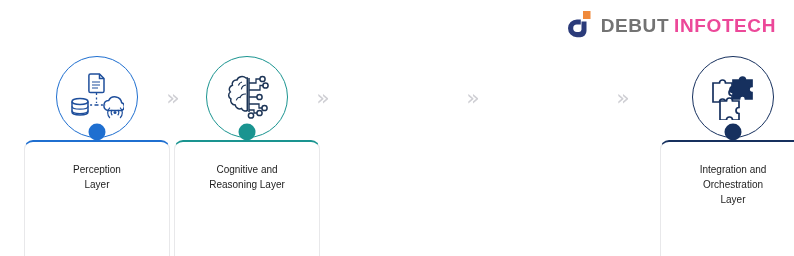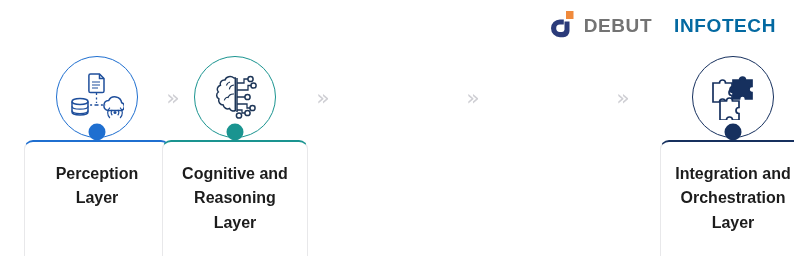--- a/index.html
+++ b/index.html
@@ -33,21 +33,21 @@
     display: block;
   }
   .brand-text {
     font-size: 19px;
     font-weight: bold;
     letter-spacing: 0.6px;
     line-height: 1;
     white-space: nowrap;
   }
   .brand-debut { color: #737373; }
-  .brand-infotech { color: #0369a1; margin-left: 22px; }
+  .brand-infotech { color: #ec4899; margin-left: 5px; }
 
   
   .rail {
     position: absolute;
     left: 0;
     top: 0;
     width: 794px;
     height: 256px;
   }
   .stage {
@@ -94,25 +94,24 @@
     background: #fff;
     box-sizing: border-box;
     z-index: 2;
   }
   .card-label {
     position: absolute;
     top: 20px;
     left: 8px;
     right: 8px;
     text-align: center;
-    font-size: 16px;
+    font-size: 10px;
     line-height: 1.52;
     color: #1c1c1c;
     white-space: pre-line;
-    font-weight: bold;
   }
 
   
   .chevron {
     position: absolute;
     top: 88px;
     width: 26px;
     text-align: center;
     font-size: 22px;
     line-height: 20px;
@@ -160,21 +159,21 @@
         </svg>
       </span>
     </div>
     <div class="node-dot" style="background:#1f6fd0;"></div>
     <div class="card" style="border-top-color:#1f6fd0;">
       <div class="card-label">Perception
 Layer</div>
     </div>
   </div>
 
-  <div class="stage" style="left:162px;width:146px;">
+  <div class="stage" style="left:174px;width:146px;">
     <div class="circle" style="border-color:#1a9490;">
       <span>
         <svg width="50" height="46" viewBox="0 0 50 46" fill="none" stroke="#1d3557" stroke-width="1.5">
 
           <path d="M24 4 c-3 -2.6 -8 -1.6 -9 2 c-3.3 -0.4 -5.6 2.4 -4.6 5.2 c-3 0.9 -4.2 4.6 -2.1 6.8 c-2.4 1.8 -2.1 5.6 0.6 6.9 c-1 3 1.2 6 4.3 6 c0.4 3 3.6 4.8 6.4 3.6 c1 2.3 3.6 3.2 5.7 2 V4 z"></path>
           <path d="M24 11 c-2.6 0.4 -4.4 2 -4.6 4.4 M24 20 c-3.2 -0.2 -5.4 1.6 -6 4 M19 23 c-2.6 0 -4.2 1.4 -4.7 3.4 M20 8 c-2 0.5 -3.2 1.8 -3.6 3.5" stroke-width="1.2"></path>
 
           <path d="M27 4 v34" stroke-width="1.5"></path>
           <path d="M27 9 h7 v-4 h4 M27 16 h11 v-4.5 h3.5 M27 23 h8 M27 30 h10 v4 h3.5 M27 36 h5 v3 h3" stroke-width="1.3"></path>
           <circle cx="40.5" cy="5" r="2.6"></circle>

